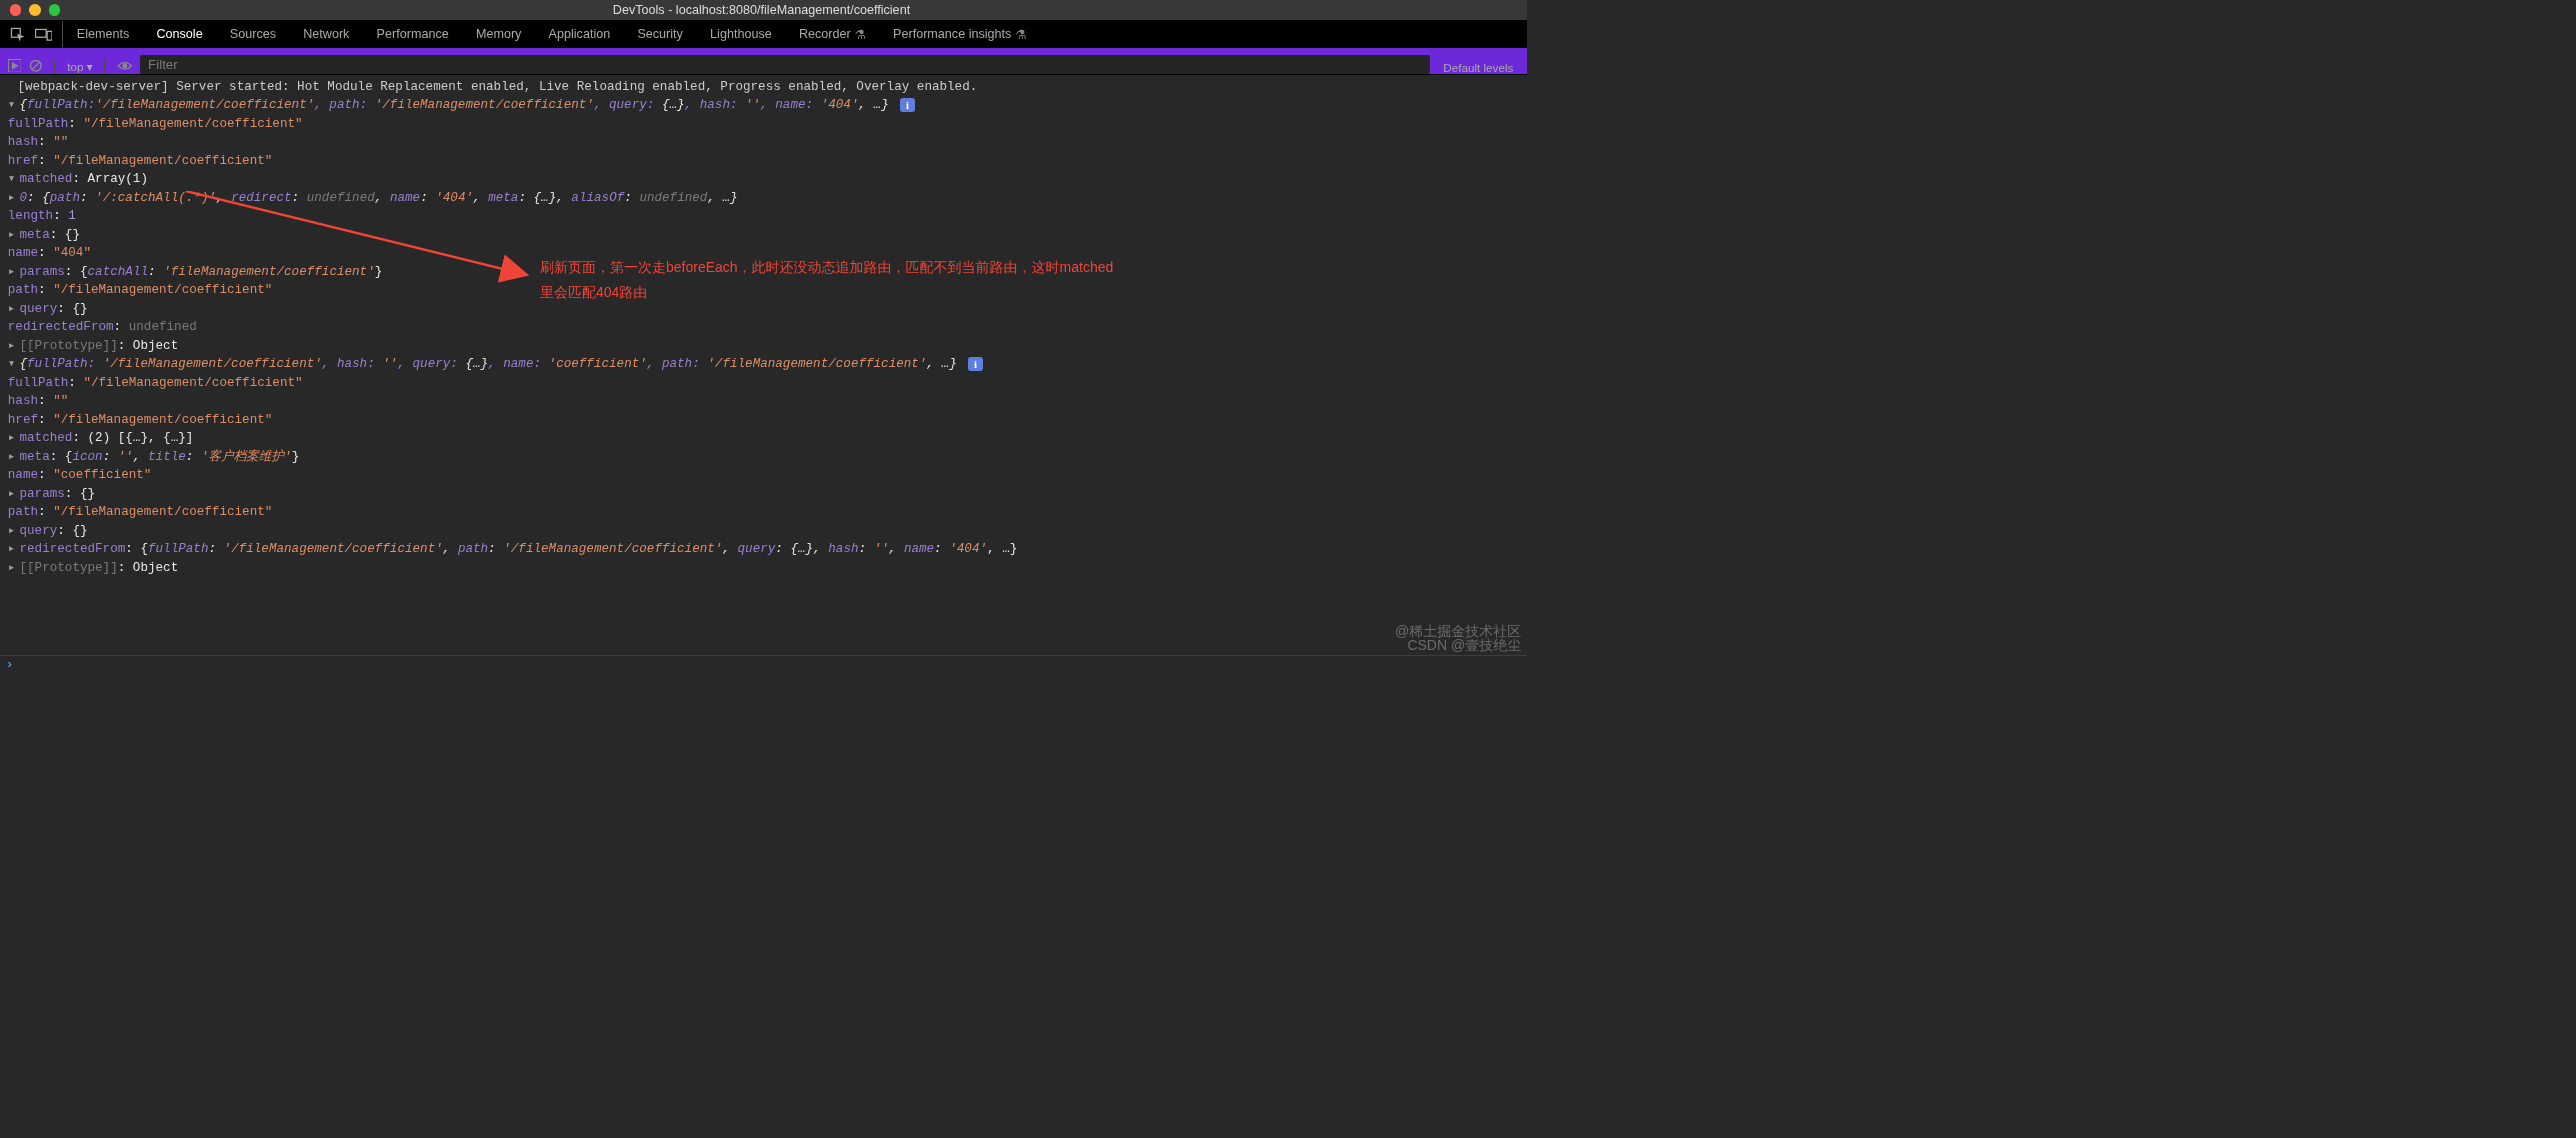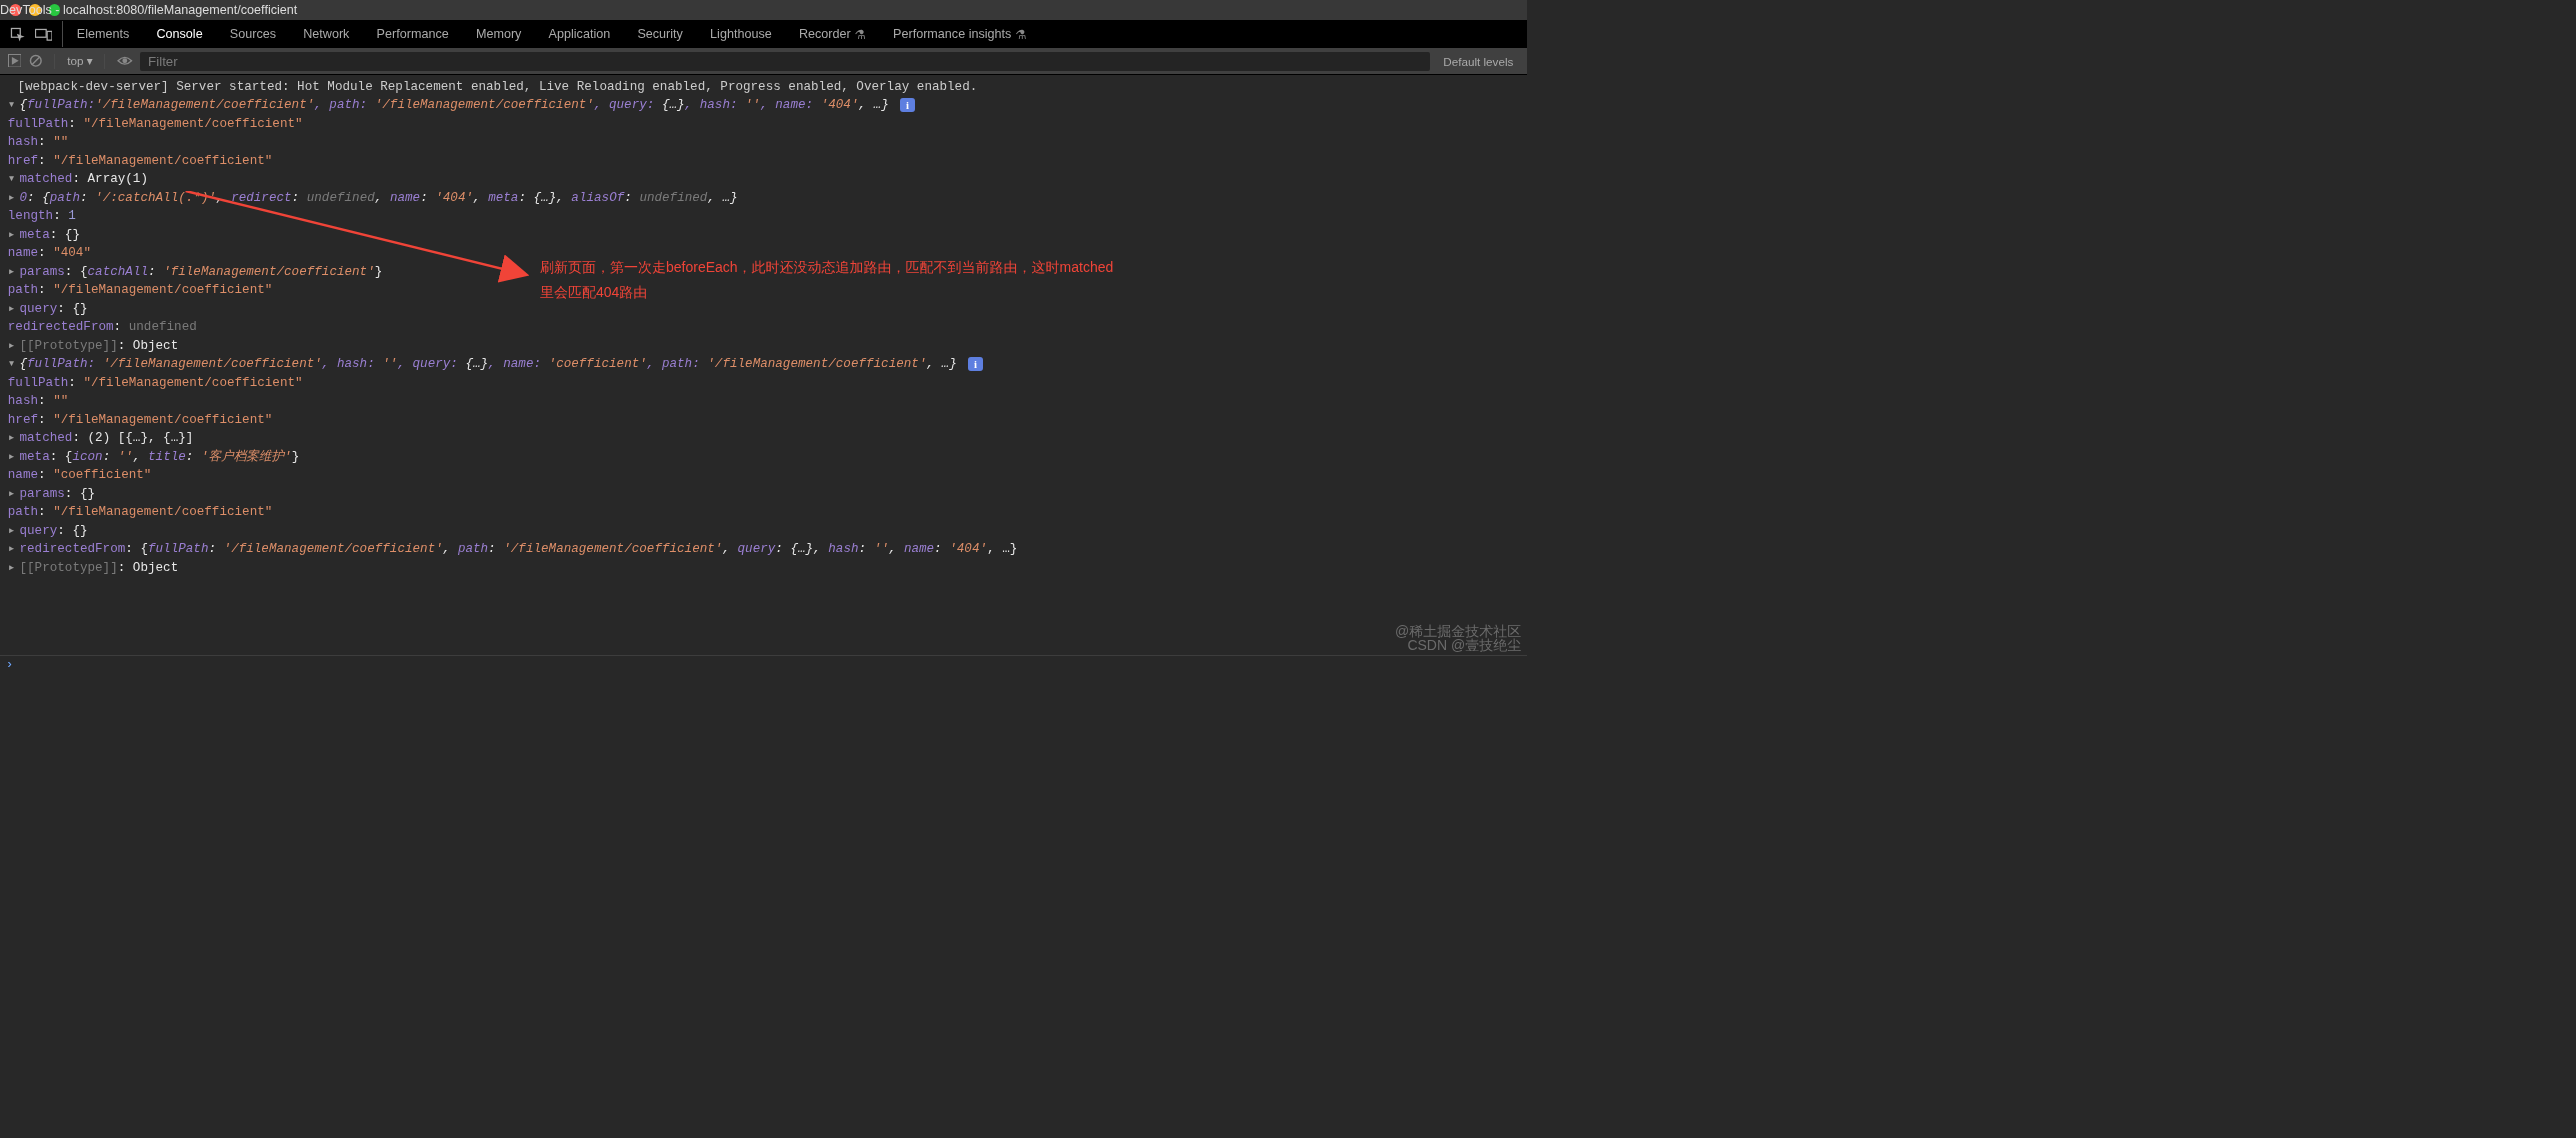--- a/index.html
+++ b/index.html
@@ -39,21 +39,21 @@
     padding:0 9.7px;
     position:relative;
     border-bottom:1px solid #000;
   }
   .traffic{display:flex;gap:7.8px;}
   .dot{width:11.7px;height:11.7px;border-radius:50%;}
   .dot.r{background:#ff5f57;}
   .dot.y{background:#febc2e;}
   .dot.g{background:#28c840;}
   .title{
-    position:absolute;left:0;right:4px;
+    position:absolute;left:0;right:4px;text-align:center;
     font-family:-apple-system,Helvetica,Arial,sans-serif;
     font-size:12.6px;color:#ddd;font-weight:500;
     pointer-events:none;
   }
 
   
   .tabs{
     height:27px;background:#000000;
     display:flex;align-items:stretch;
     border-bottom:1px solid #000;
@@ -63,21 +63,21 @@
   .tool-icons svg{display:block;}
   .tab{
     padding:0 13.6px;color:#aaa;display:flex;align-items:center;cursor:pointer;
     font-size:12.6px;
   }
   .tab.active{background:var(--bg-tab-active);color:#fff;}
   .tab-ico{margin-left:3.9px;color:#888;}
 
   
   .toolbar{
-    height:27px;background:#404040;display:flex;align-items:center;gap:7.8px;
+    height:27px;background:#6d28d9;display:flex;align-items:flex-end;gap:7.8px;
     padding:0 7.8px;border-bottom:1px solid #000;
     font-family:-apple-system,Helvetica,Arial,sans-serif;font-size:11.7px;color:#aaa;
   }
   .toolbar .sep{width:1px;height:15.6px;background:#4a4a4a;margin:0 3.9px;}
   .toolbar select,.ctx{background:transparent;border:none;color:#aaa;}
   .filter{
     flex:1 1 auto;background:#242424;border:none;color:#ccc;
     height:19.5px;padding:0 7.8px;border-radius:1.9px;
   }
   .filter::placeholder{color:#7a7a7a;}

